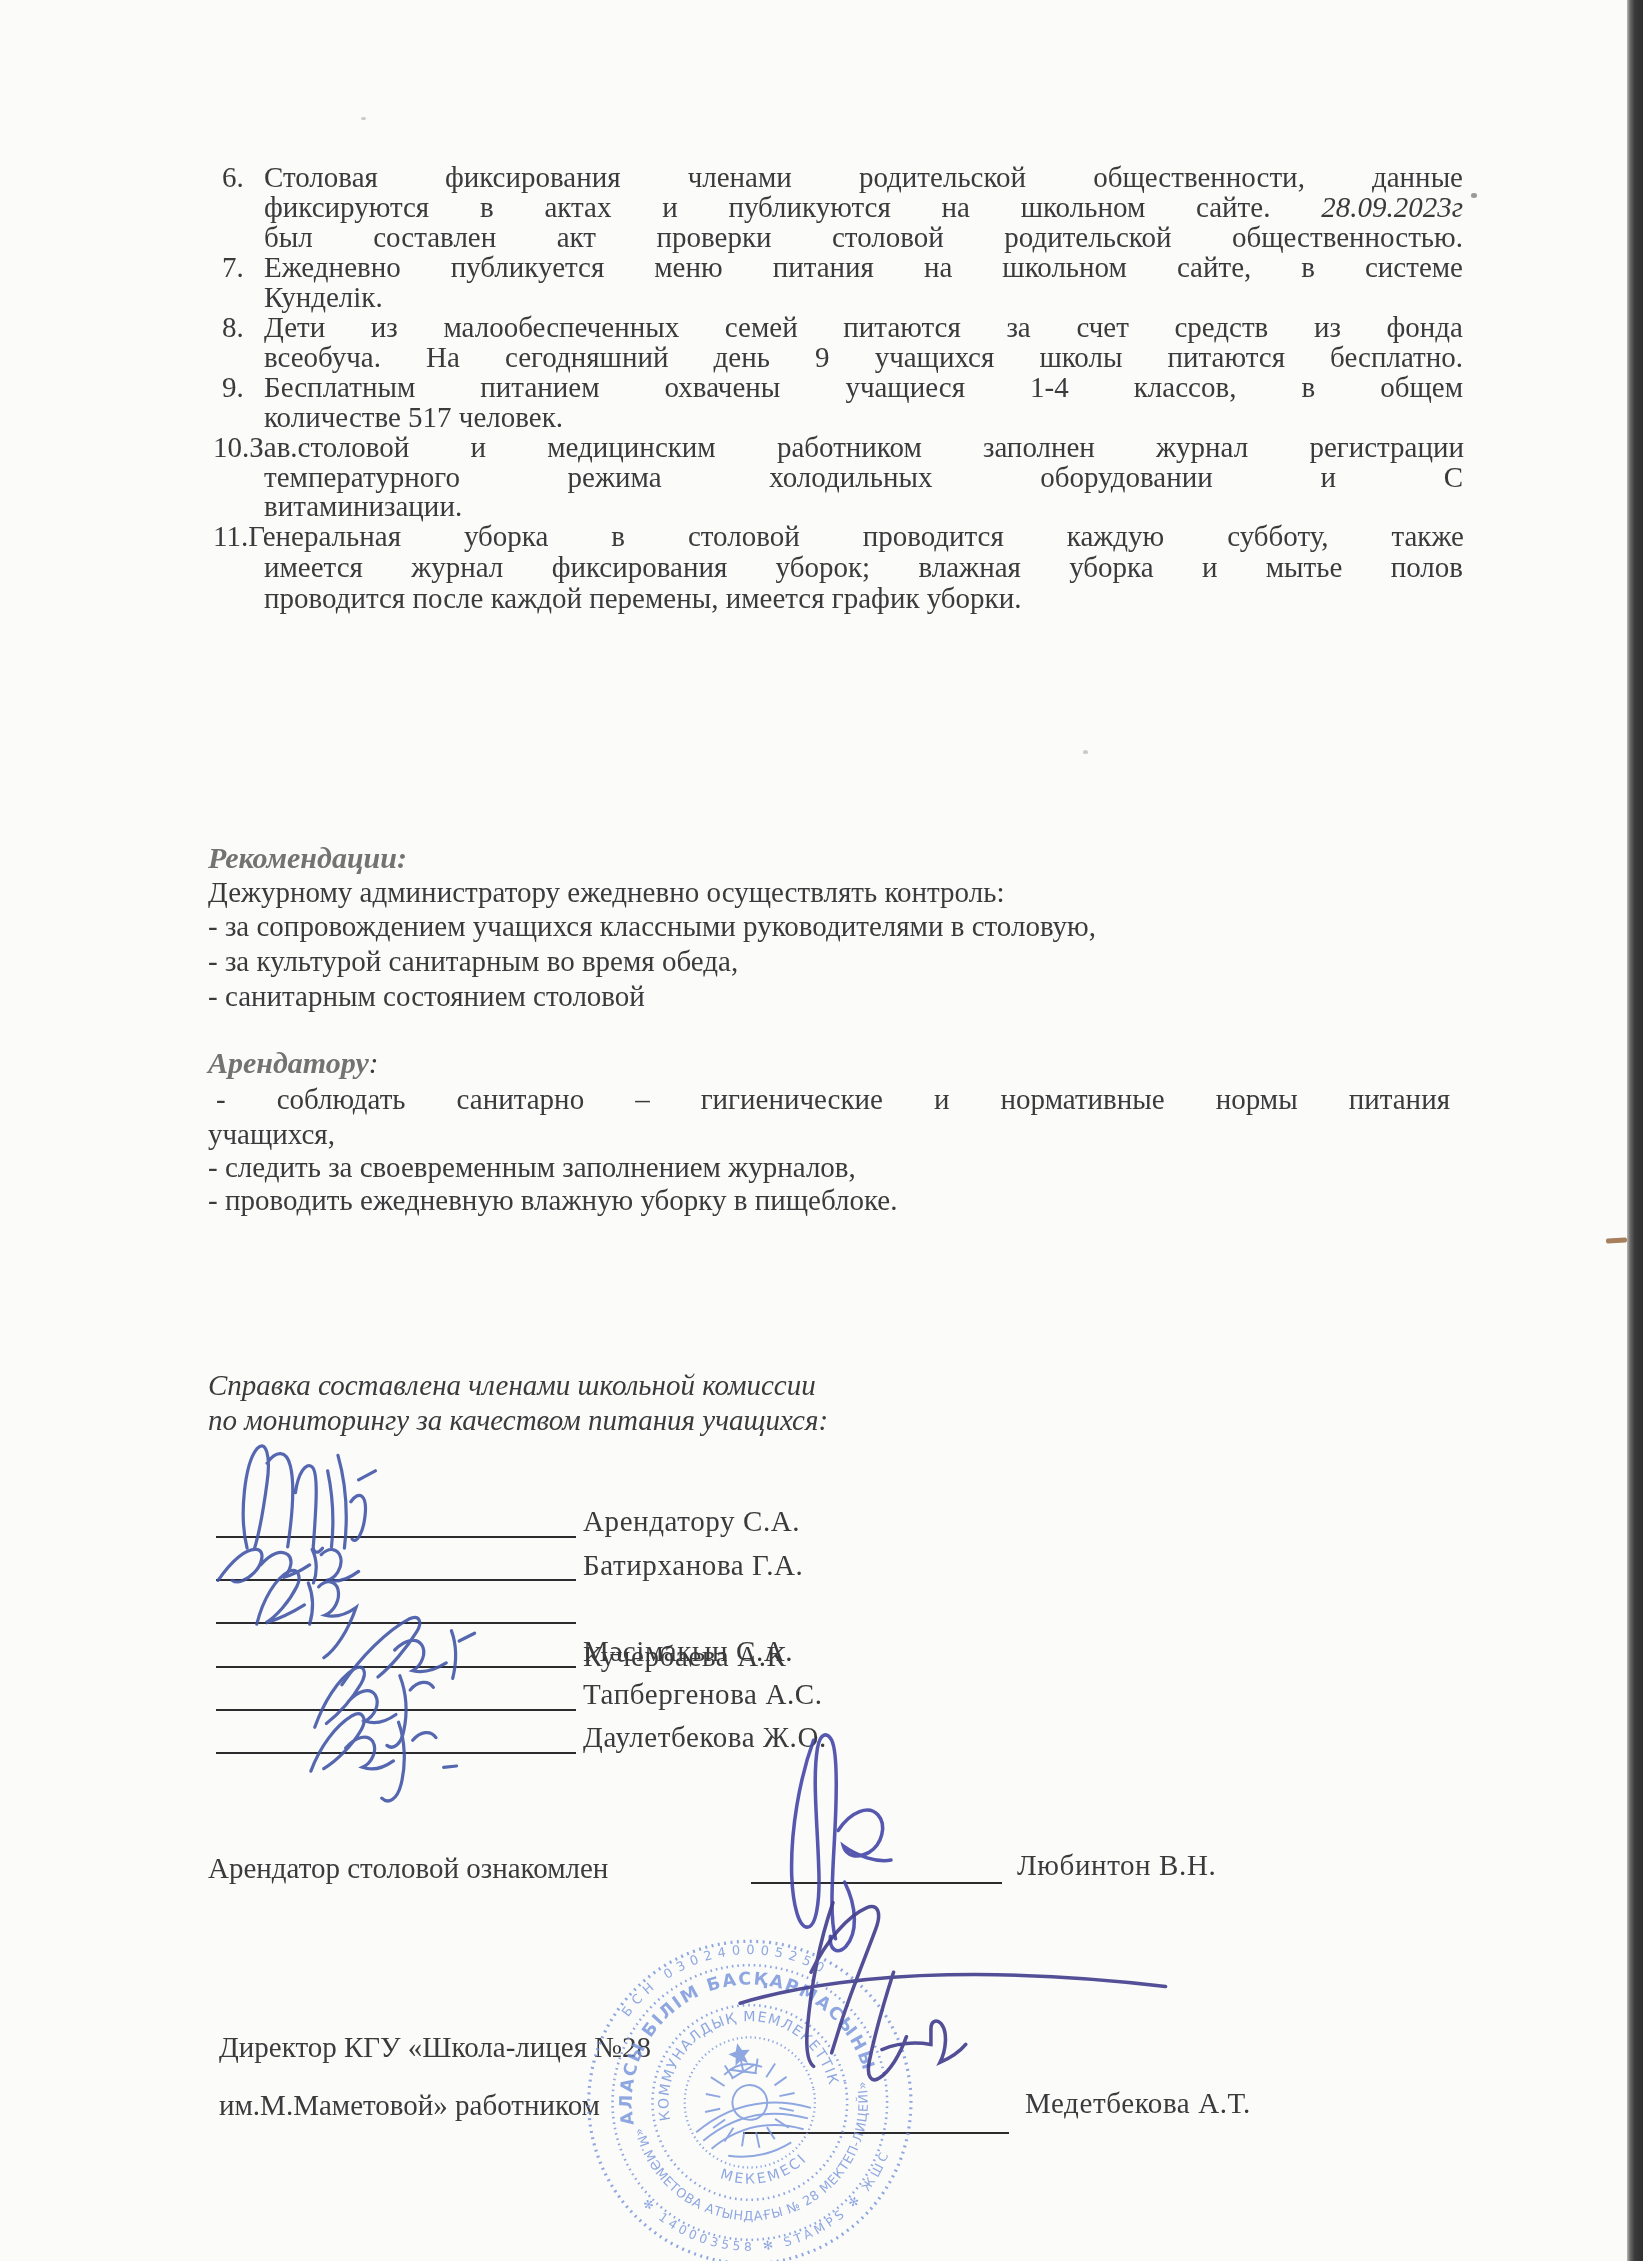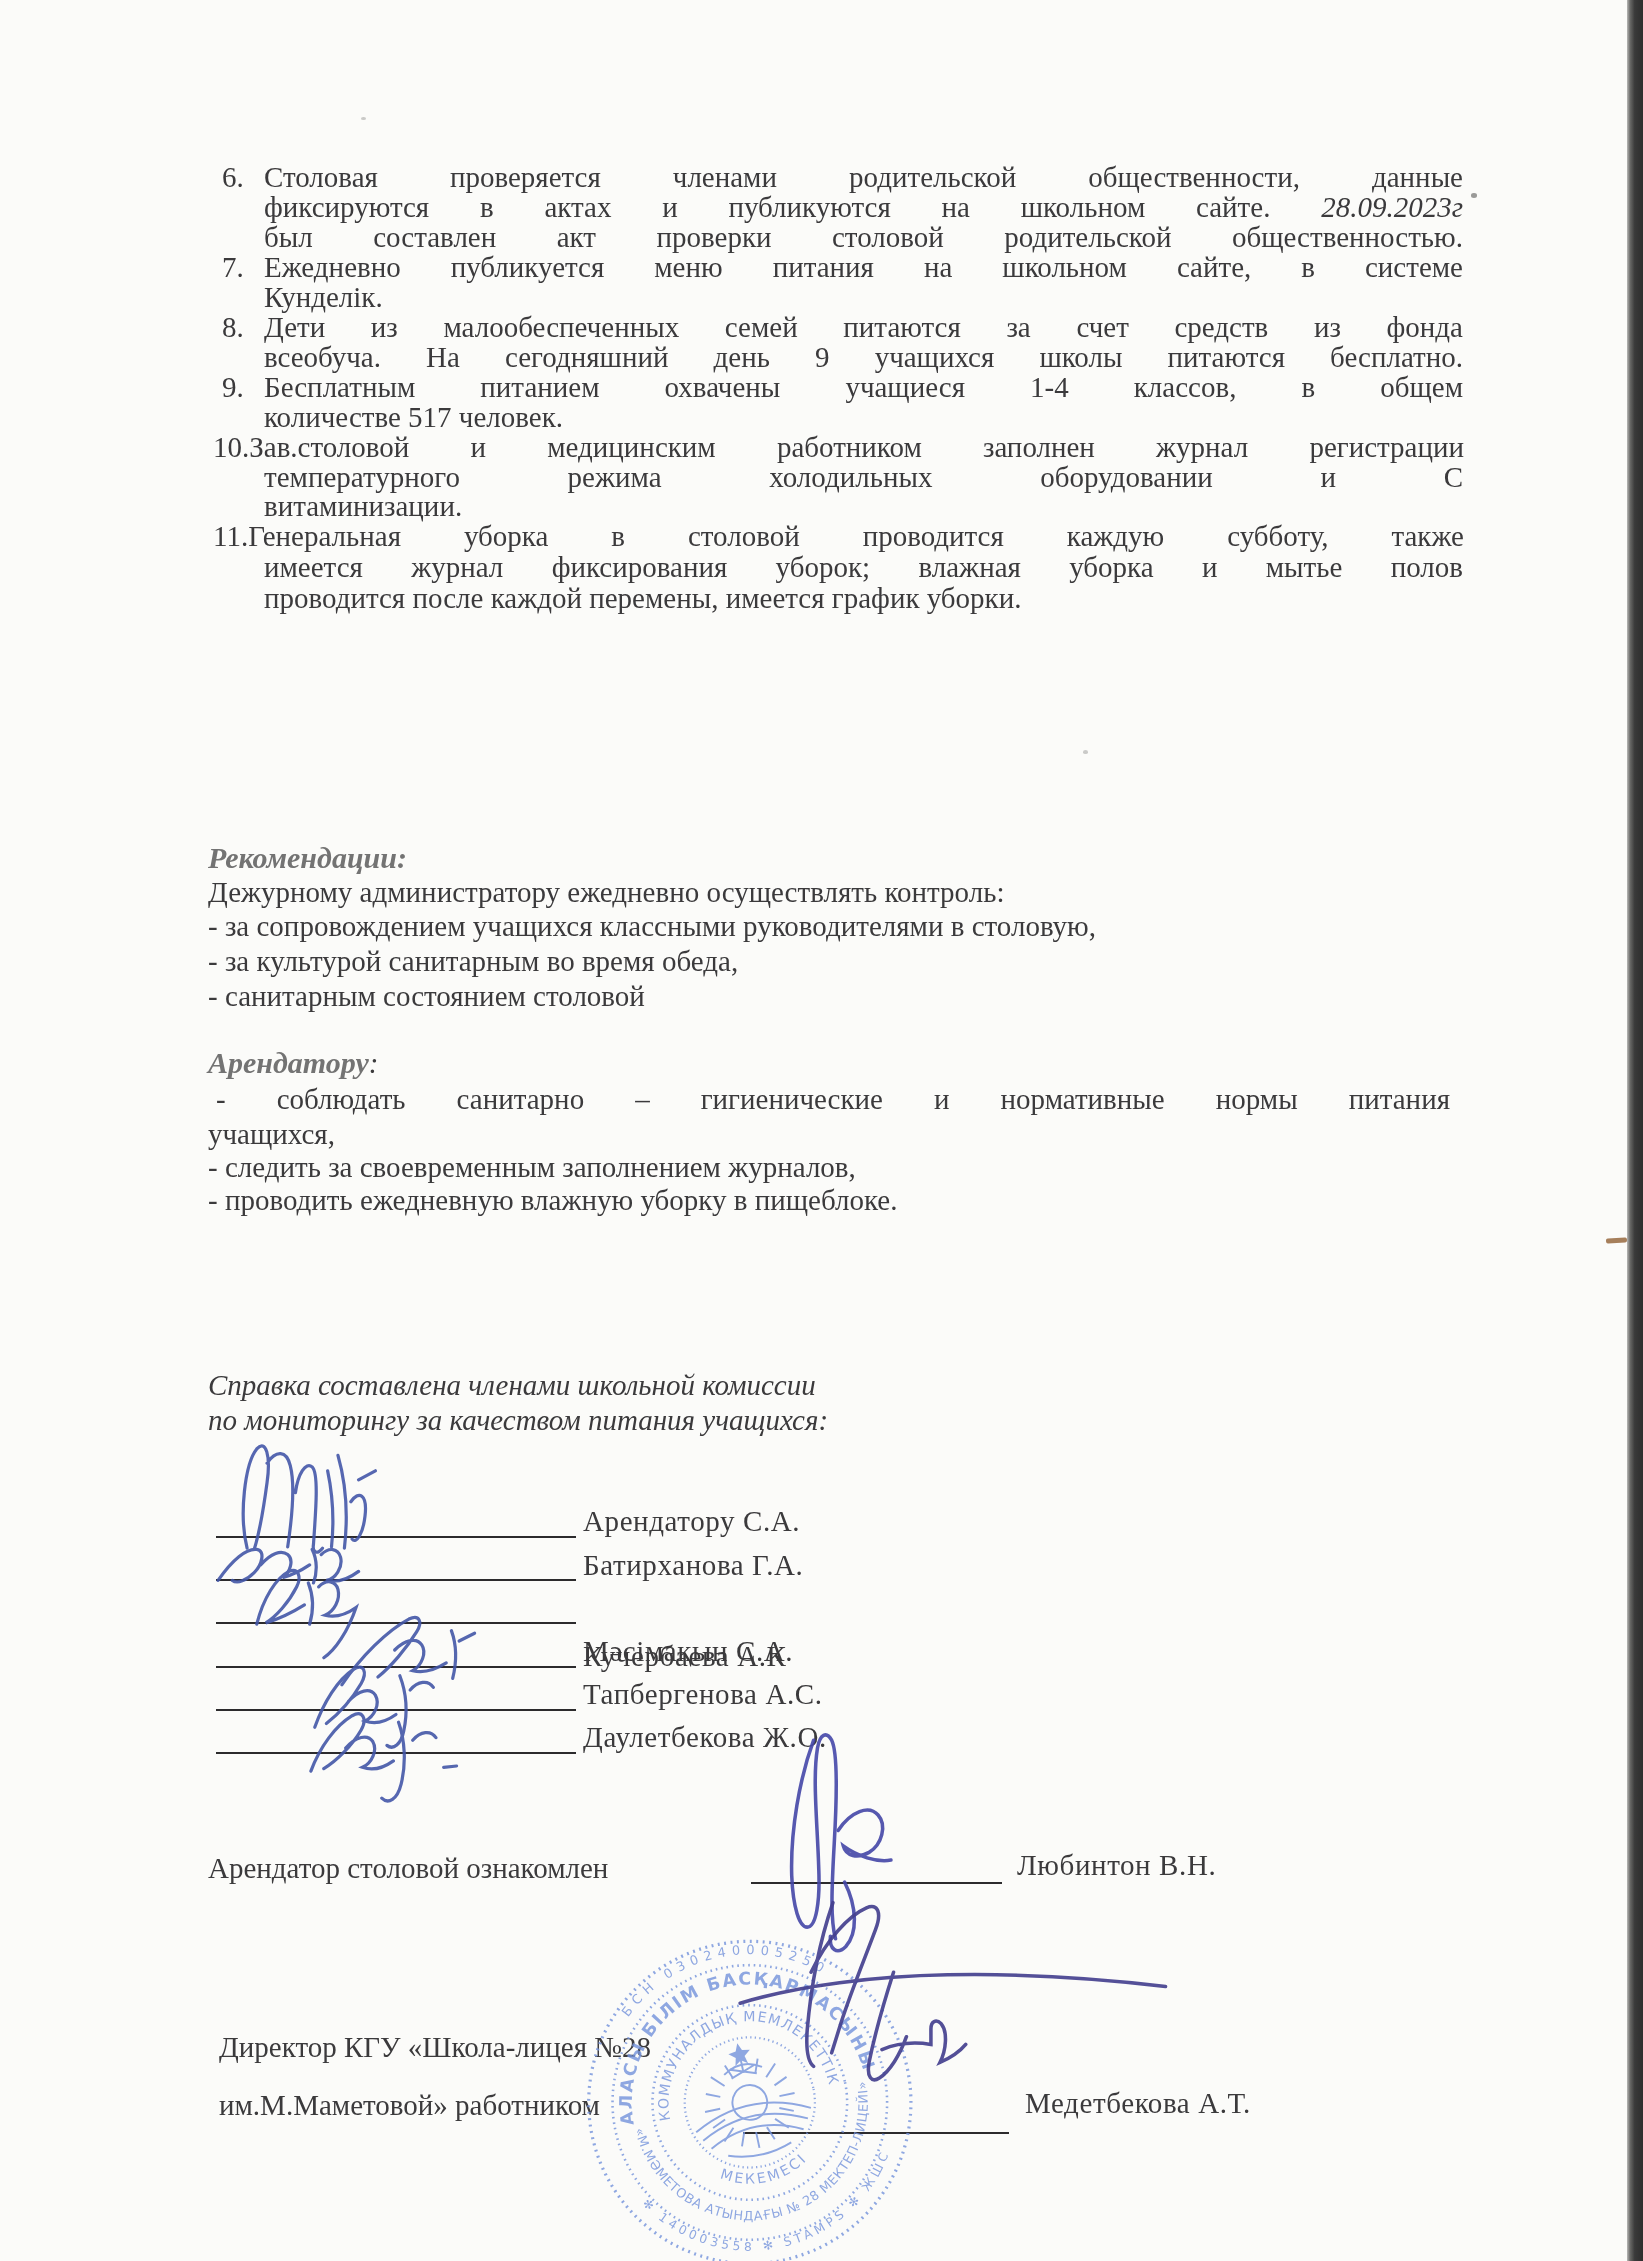--- a/index.html
+++ b/index.html
@@ -17,21 +17,21 @@
   .mark-brown{position:absolute;left:1606px;top:1238px;width:20.6px;height:4.5px;background:#96683f;border-radius:1.9px;transform:rotate(-4deg);opacity:.85;}
   .speck{position:absolute;background:#9a9a98;border-radius:50%;}
   svg.overlay{position:absolute;left:0;top:0;}
 </style>
 </head>
 <body>
 
 <div class="page">
 
   <div class="tl num" style="left:222px;top:162px;">6.</div>
-  <div class="tl j" style="left:264px;top:162px;width:1199px;">Столовая проверяется членами родительской общественности, данные</div>
+  <div class="tl j" style="left:264px;top:162px;width:1199px;">Столовая фиксирования членами родительской общественности, данные</div>
   <div class="tl j" style="left:264px;top:192px;width:1199px;"><span>фиксируются в актах и публикуются на школьном сайте.</span> <span class="it">28.09.2023г</span></div>
   <div class="tl j" style="left:264px;top:222px;width:1199px;">был составлен акт проверки столовой родительской общественностью.</div>
 
   <div class="tl num" style="left:222px;top:252px;">7.</div>
   <div class="tl j" style="left:264px;top:252px;width:1199px;">Ежедневно публикуется меню питания на школьном сайте, в системе</div>
   <div class="tl" style="left:264px;top:282px;">Кунделік.</div>
 
   <div class="tl num" style="left:222px;top:312px;">8.</div>
   <div class="tl j" style="left:264px;top:312px;width:1199px;">Дети из малообеспеченных семей питаются за счет средств из фонда</div>
   <div class="tl j" style="left:264px;top:342px;width:1199px;">всеобуча. На сегодняшний день 9 учащихся школы питаются бесплатно.</div>

